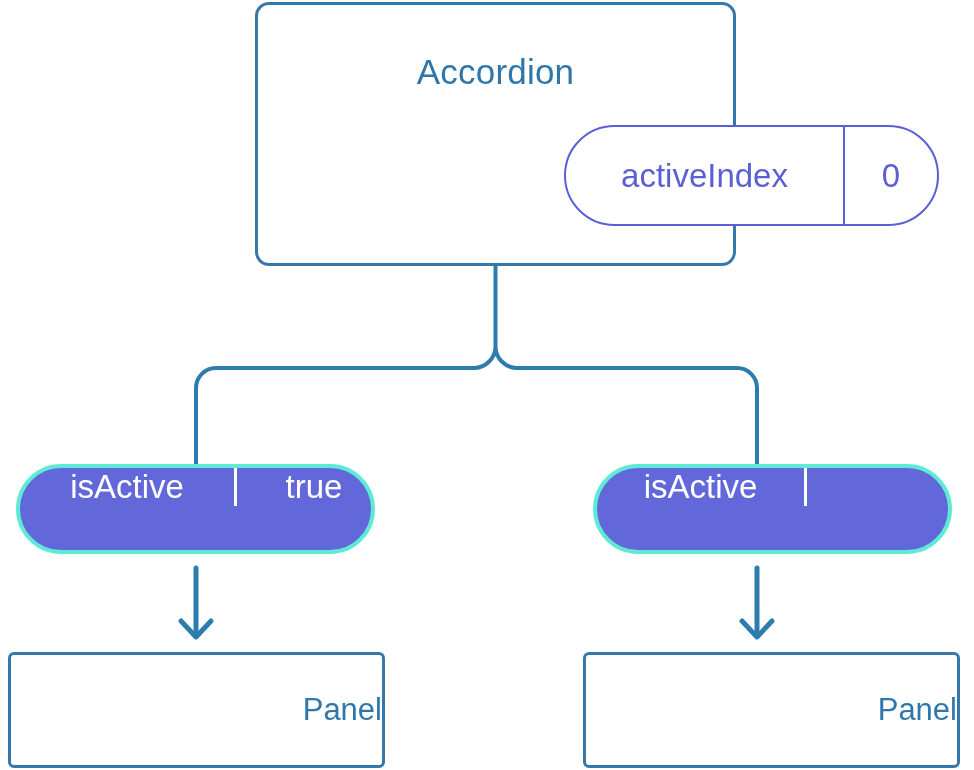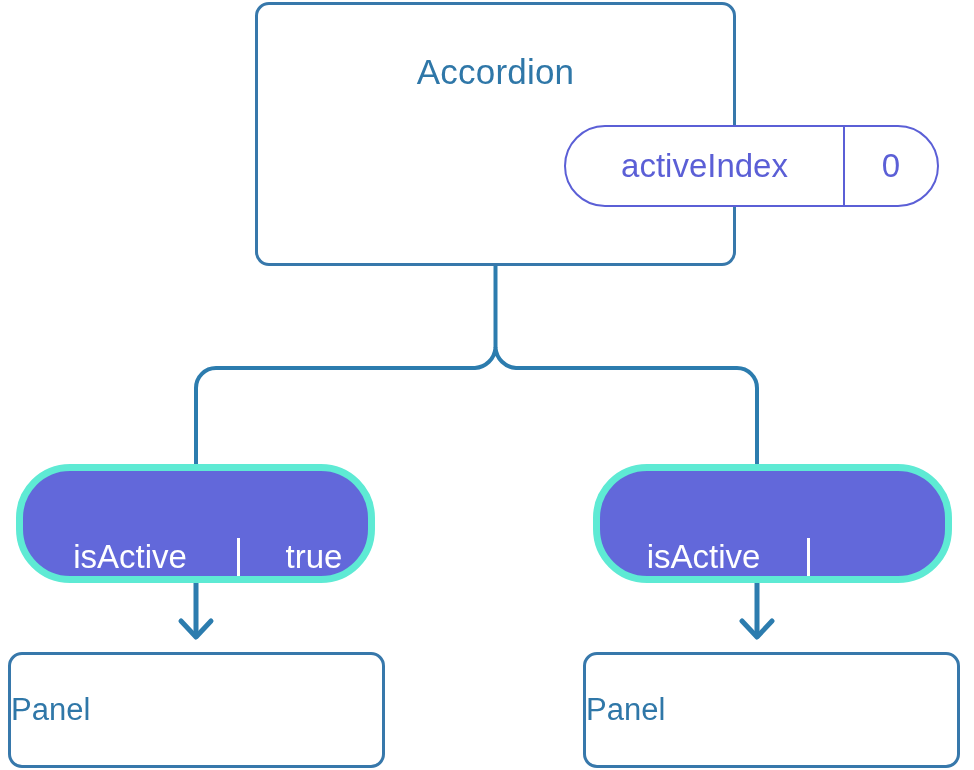--- a/index.html
+++ b/index.html
@@ -55,21 +55,21 @@
     color: #2f77a8;
     letter-spacing: 0.2px;
   }
 
   
   #activeindex-pill {
     position: absolute;
     left: 306px;
     top: 120px;
     width: 375px;
-    height: 82px;
+    height: 101px;
     border: 2px solid #5b5fd6;
     border-radius: 52px;
     box-sizing: border-box;
     background: #ffffff;
     display: flex;
     align-items: stretch;
     overflow: hidden;
   }
   #activeindex-pill .pill-key {
     flex: 0 0 277px;
@@ -85,27 +85,27 @@
     display: flex;
     align-items: center;
     justify-content: center;
     font-size: 33px;
     color: #5b5fd6;
   }
 
   
   .pill-filled {
     position: absolute;
-    height: 119px;
+    height: 90px;
     background: #6268da;
-    border: 7px solid #5eead4;
+    border: 4px solid #5eead4;
     border-radius: 54px;
     box-sizing: border-box;
     display: flex;
-    align-items: flex-end;
+    align-items: flex-start;
     overflow: hidden;
     color: #ffffff;
   }
   .pill-filled .pill-key {
     display: flex;
     align-items: center;
     justify-content: center;
     border-right: 3px solid #ffffff;
     font-size: 33px;
   }
@@ -128,25 +128,25 @@
     top: 464px;
     width: 359px;
   }
   #pill-right .pill-key { flex: 0 0 207px; }
 
   
   .panel-box {
     position: absolute;
     background: #ffffff;
     border: 3px solid #3778ab;
-    border-radius: 14px;
-    box-sizing: border-box;
-    display: flex;
-    align-items: center;
-    justify-content: flex-start;
+    border-radius: 6px;
+    box-sizing: border-box;
+    display: flex;
+    align-items: center;
+    justify-content: flex-end;
   }
   .panel-box .panel-label {
     font-size: 31px;
     color: #2f77a8;
   }
   #panel-left {
     left: 8px;
     top: 652px;
     width: 377px;
     height: 116px;

